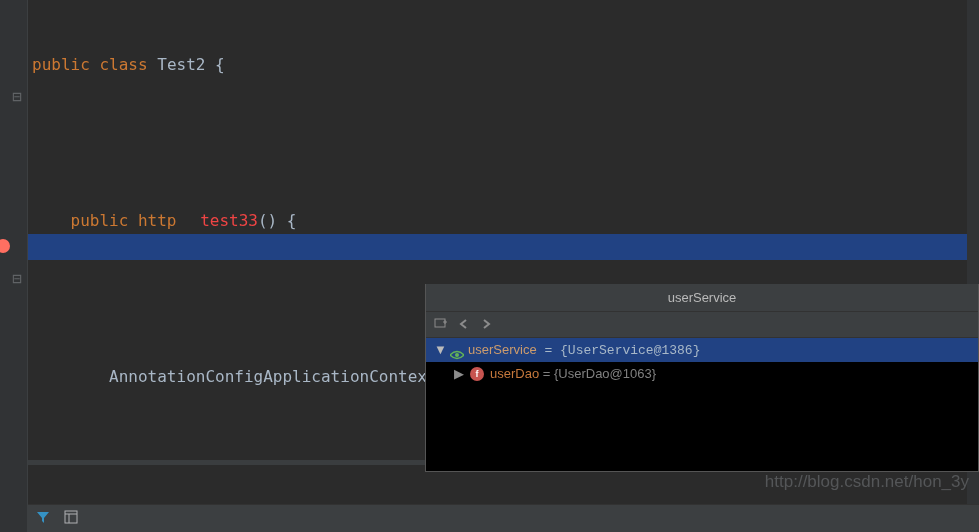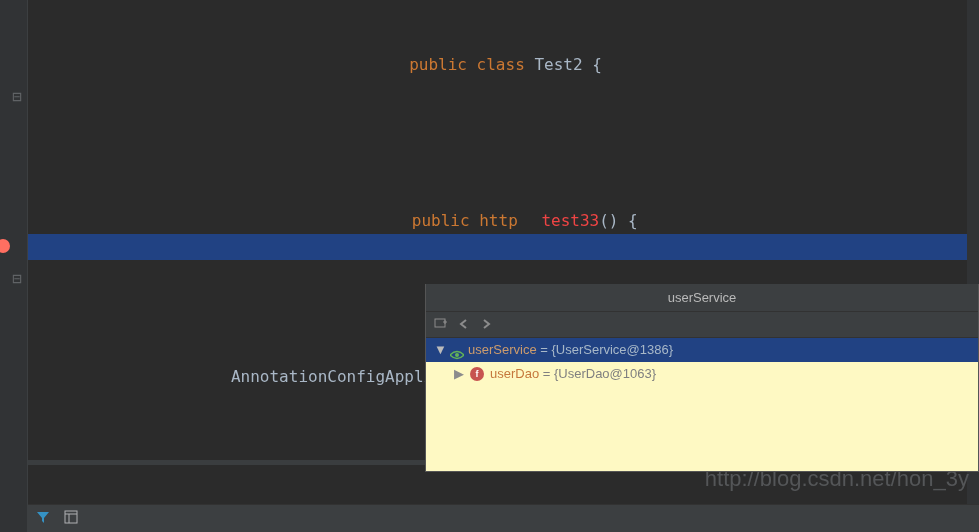--- a/index.html
+++ b/index.html
@@ -33,21 +33,20 @@
       z-index: 1;
     }
     .code-area {
       padding-left: 32px;
       line-height: 26px;
       white-space: pre;
     }
     .code-line {
       line-height: 26px;
       height: 26px;
-      text-align: center;
     }
     .kw-public, .kw-class, .kw-void, .kw-new {
       color: #cc7832;
     }
     .annotation {
       color: #bbb529;
     }
     .class-name {
       color: #a9b7c6;
     }
@@ -79,21 +78,21 @@
       height: 8px;
       z-index: 2;
       color: #606366;
     }
     .debug-panel {
       position: absolute;
       left: 425px;
       top: 284px;
       right: 0;
       bottom: 60px;
-      background: #fef9c3;
+      background: #000000;
       border: 1px solid #555;
       border-top: none;
       z-index: 10;
     }
     .debug-titlebar {
       background: #3c3f41;
       height: 28px;
       line-height: 28px;
       text-align: center;
       color: #bababa;
@@ -130,20 +129,21 @@
       color: #c5783c;
     }
     .tree-row.selected .var-name {
       color: #cd9c6d;
     }
     .tree-row .var-value {
       color: #808080;
     }
     .tree-row.selected .var-value {
       color: #a8b8c8;
+      font-family: Liberation Mono, monospace;
     }
     .tree-arrow {
       display: inline-block;
       width: 10px;
       text-align: center;
       color: #bbb;
     }
     .tree-icon-green {
       display: inline-block;
       width: 12px;
@@ -177,21 +177,21 @@
     }
     .bottom-icon {
       color: #afb1b3;
       font-size: 14px;
     }
     .watermark {
       position: absolute;
       right: 10px;
       bottom: 40px;
       color: #545658;
-      font-size: 22px;
+      font-size: 17px;
       font-family: 'Segoe UI', sans-serif;
     }
     .scrollbar-gutter {
       position: absolute;
       right: 0;
       top: 0;
       bottom: 0;
       width: 12px;
       background: #313335;
     }

